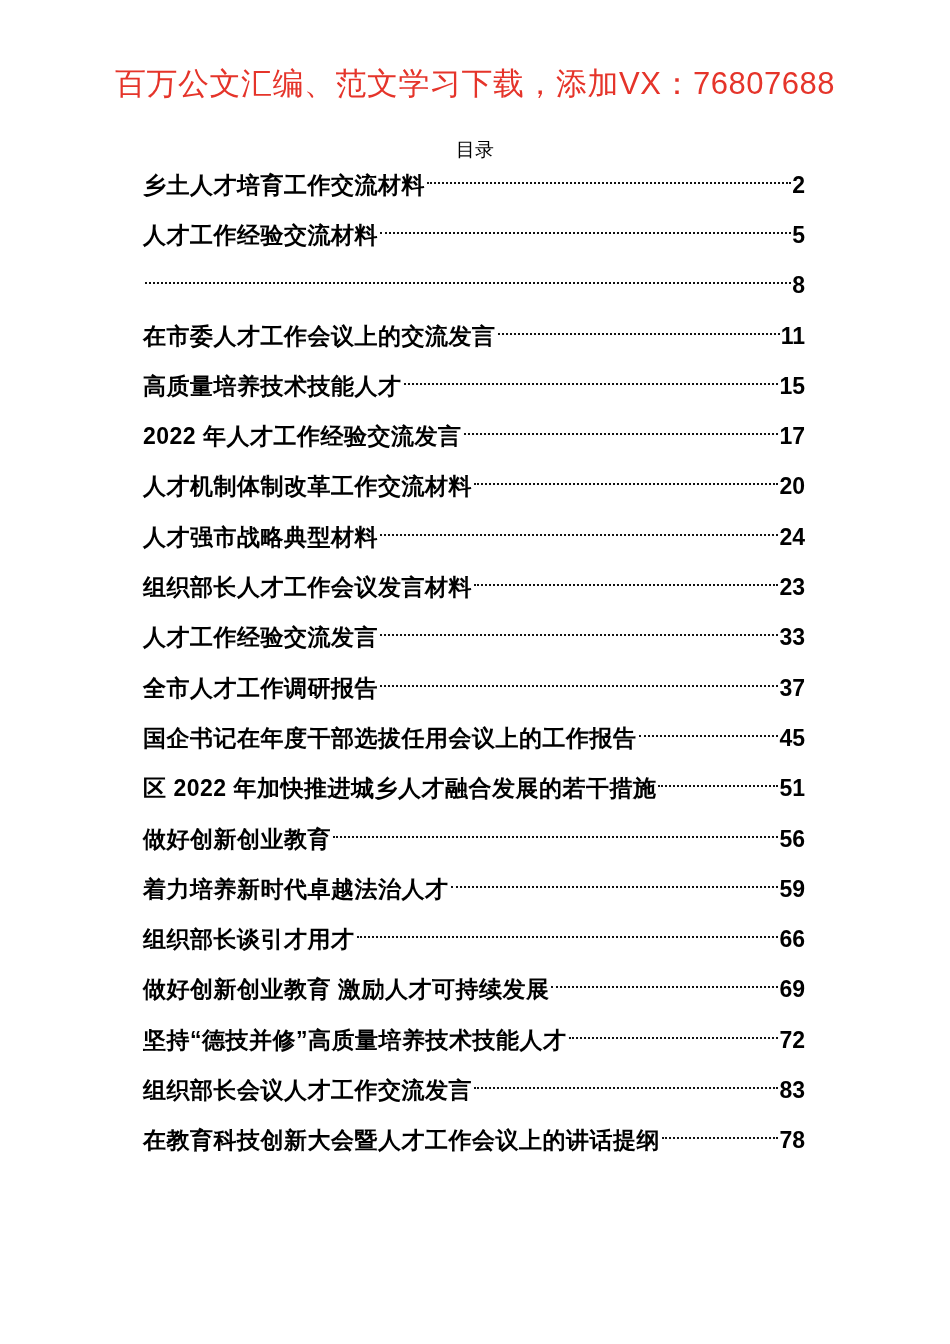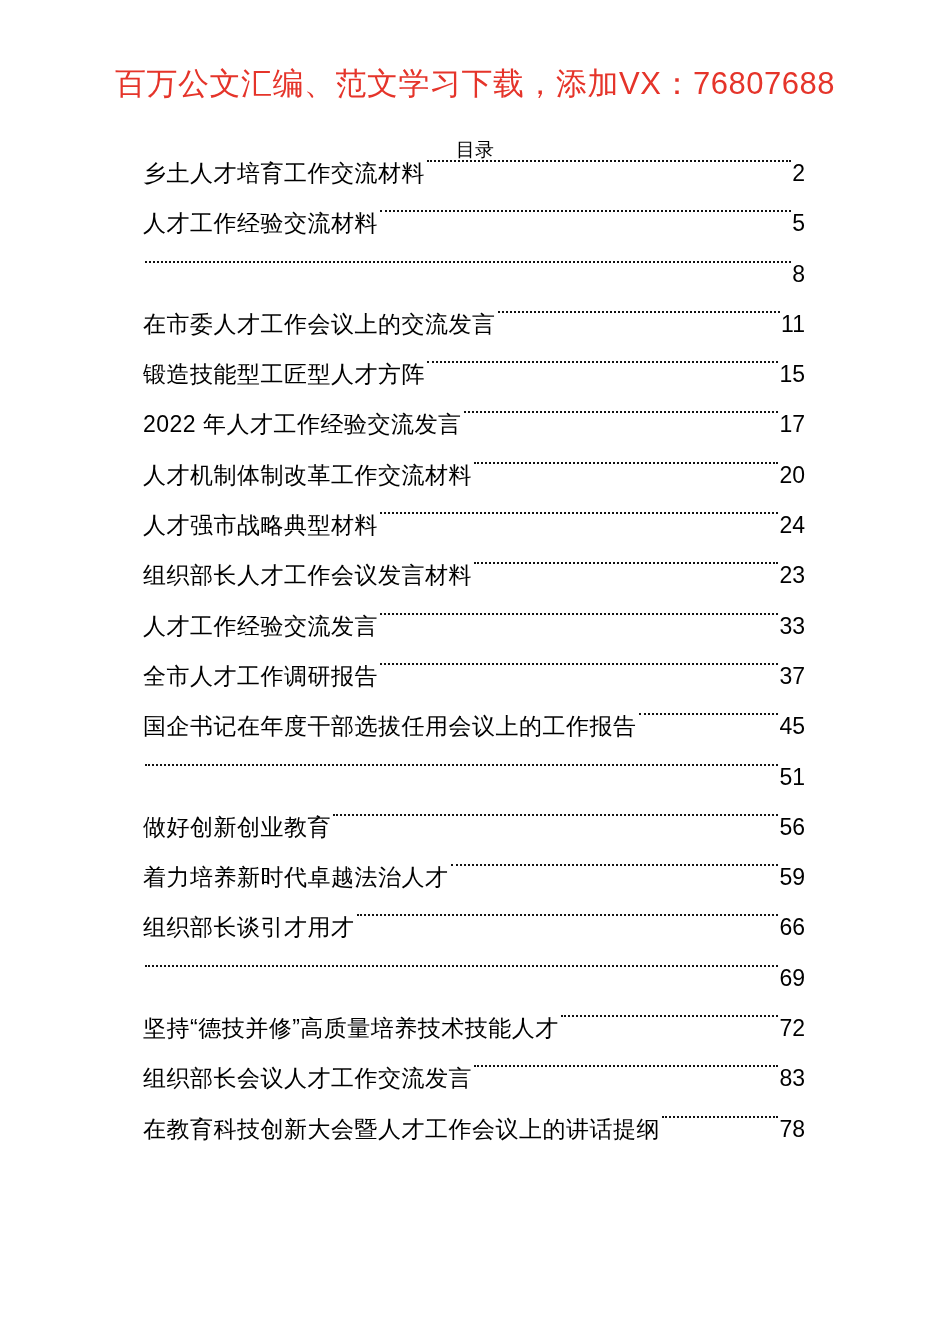--- a/index.html
+++ b/index.html
@@ -43,23 +43,24 @@
     color: var(--text_black);
   }
   .toc {
     position: absolute;
     top: 160px;
     left: 143px;
     width: 662px;
   }
   .row {
     display: flex;
-    align-items: flex-start;
+    align-items: center;
     height: 50.3px;
     cursor: pointer;
+    font-weight: bold;
   }
   .row .label {
     font-size: 23px;
     line-height: 27px;
     white-space: nowrap;
     letter-spacing: 0.5px;
   }
   .row .leader {
     flex: 1 1 auto;
     border-bottom: 2.5px dotted #111;
@@ -100,21 +101,21 @@
         <span class="page-num">8</span>
       </div>
 
       <div class="row">
         <span class="label">在市委人才工作会议上的交流发言</span>
         <span class="leader"></span>
         <span class="page-num">11</span>
       </div>
 
       <div class="row">
-        <span class="label">锻造技能型工匠型人才方阵</span>
+        <span class="label">高质量培养技术技能人才</span>
         <span class="leader"></span>
         <span class="page-num">15</span>
       </div>
 
       <div class="row">
         <span class="label">2022 年人才工作经验交流发言</span>
         <span class="leader"></span>
         <span class="page-num">17</span>
       </div>
 
@@ -148,20 +149,21 @@
         <span class="page-num">37</span>
       </div>
 
       <div class="row">
         <span class="label">国企书记在年度干部选拔任用会议上的工作报告</span>
         <span class="leader"></span>
         <span class="page-num">45</span>
       </div>
 
       <div class="row">
+        <span class="label">区 2022 年加快推进城乡人才融合发展的若干措施</span>
         <span class="leader"></span>
         <span class="page-num">51</span>
       </div>
 
       <div class="row">
         <span class="label">做好创新创业教育</span>
         <span class="leader"></span>
         <span class="page-num">56</span>
       </div>
 
@@ -172,20 +174,21 @@
       </div>
 
 
       <div class="row">
         <span class="label">组织部长谈引才用才</span>
         <span class="leader"></span>
         <span class="page-num">66</span>
       </div>
 
       <div class="row">
+        <span class="label">做好创新创业教育 激励人才可持续发展</span>
         <span class="leader"></span>
         <span class="page-num">69</span>
       </div>
 
       <div class="row">
         <span class="label">坚持“德技并修”高质量培养技术技能人才</span>
         <span class="leader"></span>
         <span class="page-num">72</span>
       </div>
 

